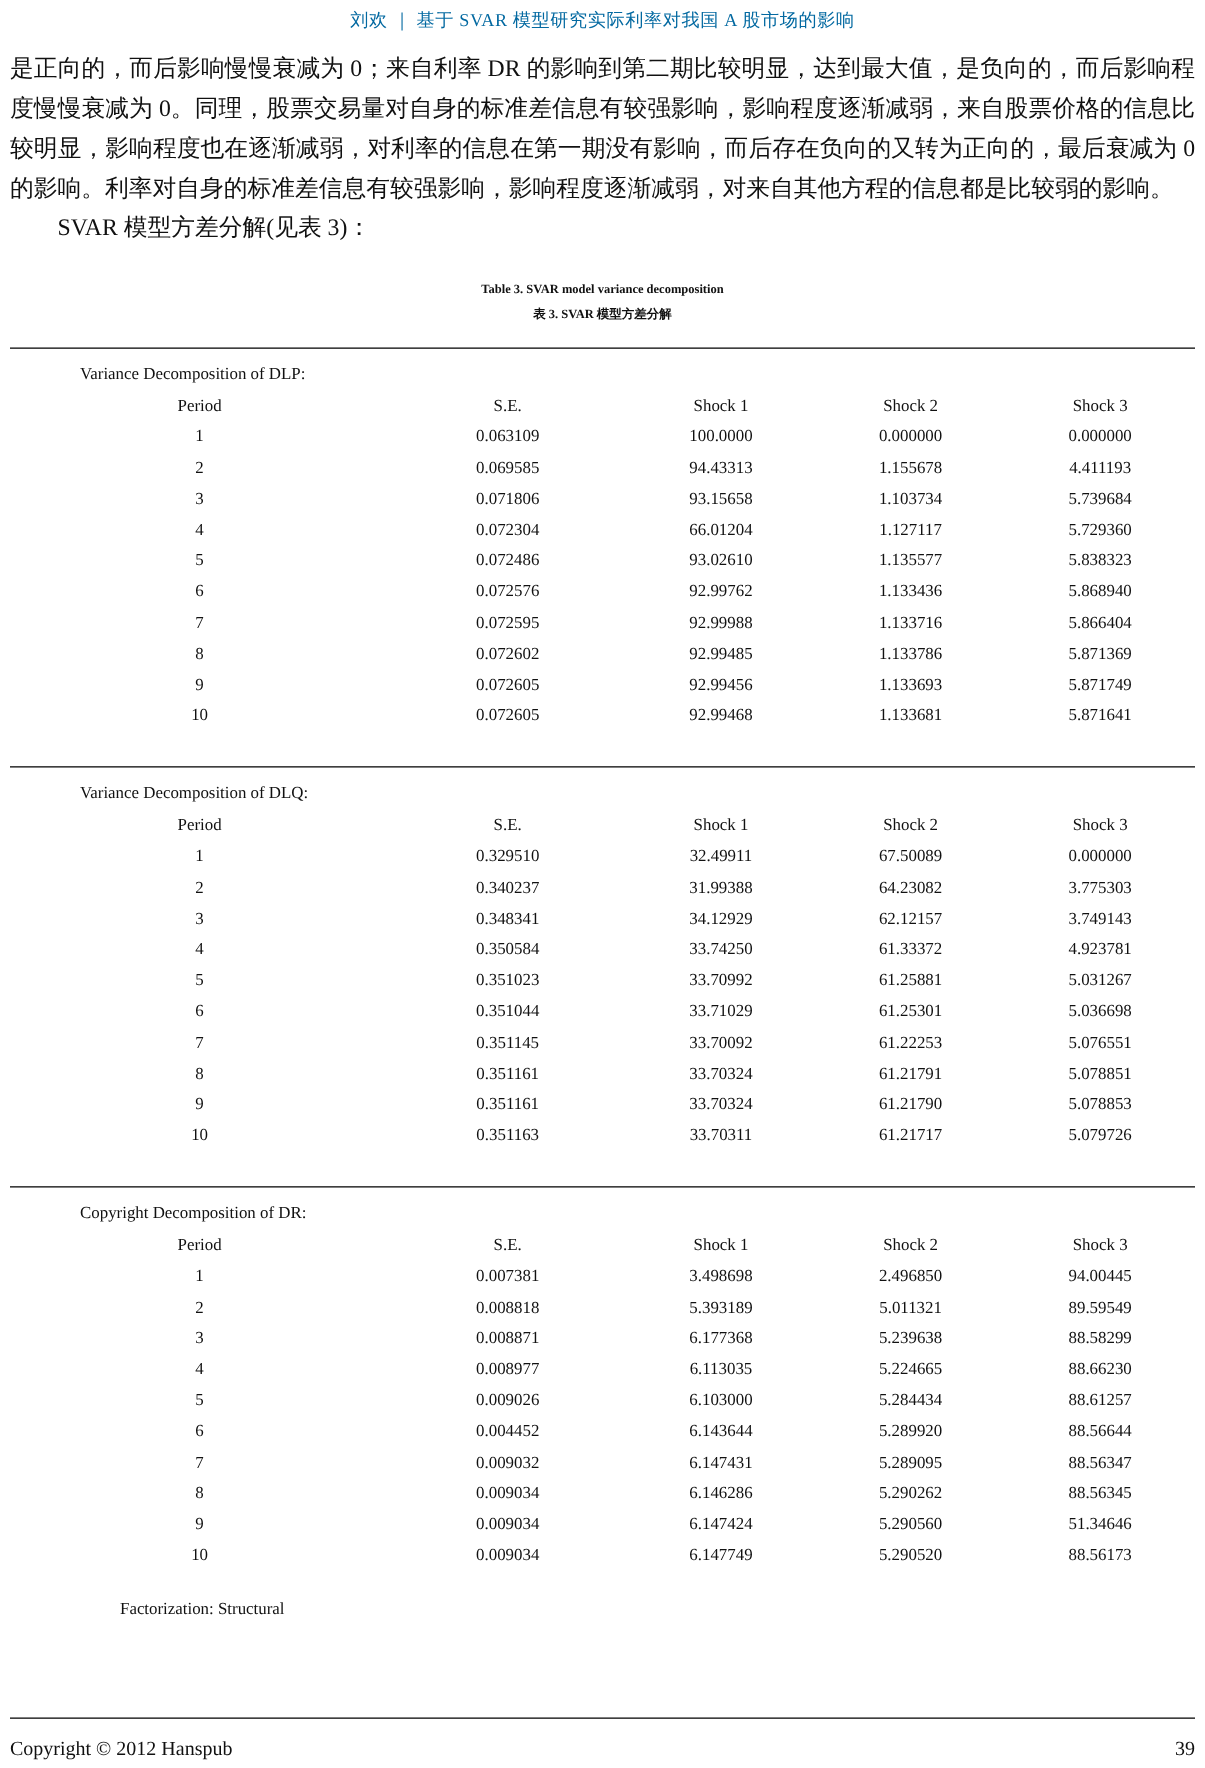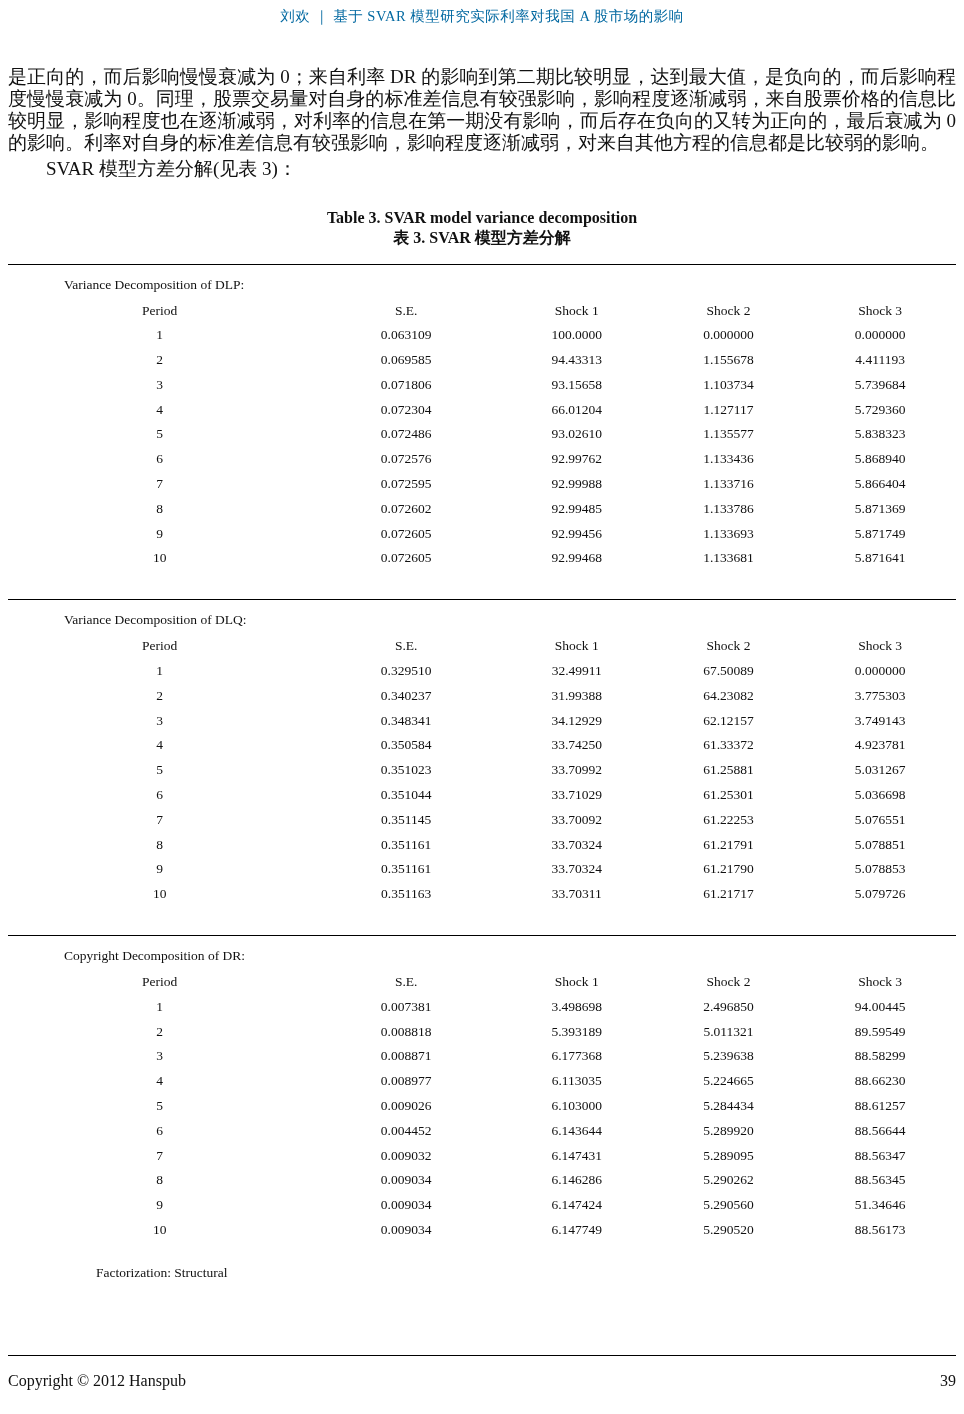--- a/index.html
+++ b/index.html
@@ -15,52 +15,52 @@
   }
   .running-head {
     padding-top: 7px;
     text-align: center;
     font-size: 14.5px;
     color: #0369a1;
     letter-spacing: 0.5px;
   }
   .content { padding: 0 8px; }
   .para {
-    margin-top: 40px;
+    margin-top: 14px;
     font-size: 19px;
-    line-height: 22px;
+    line-height: 32px;
     text-align: justify;
   }
   .lead {
     font-size: 19px;
     line-height: 29.5px;
     text-indent: 2em;
   }
-  .caption { text-align: center; font-weight: bold; font-size: 16px; line-height: 20px; }
+  .caption { text-align: center; font-weight: bold; font-size: 10px; line-height: 20px; }
   .caption-en { margin-top: 24px; }
   .caption-zh { margin-top: 0; }
   .vtable { margin-top: 16px; font-size: 13.5px; }
   .rule { border-top: 1px solid #000; height: 0; margin-bottom: 6px; }
   .trow { display: flex; line-height: 24.8px; }
   .cell { text-align: center; }
   .cell:nth-child(1) { width: 32%; }
   .cell:nth-child(2) { width: 20%; }
   .cell:nth-child(3), .cell:nth-child(4), .cell:nth-child(5) { width: 16%; }
   .section-title-row { line-height: 28px; padding-left: 56px; }
   .head-row .cell { }
   .tsection { padding-bottom: 28px; }
   .tsection:last-of-type { padding-bottom: 0; }
   .tsection:first-of-type .section-title-row { border-bottom: 1px solid #000; margin-bottom: 2px; }
   .tsection:first-of-type .head-row { border-bottom: 1px solid #000; margin-bottom: 2px; }
   .footnote { margin-top: 22px; padding-left: 88px; font-size: 13.5px; }
   .footer {
     position: absolute;
     left: 8px;
     right: 8px;
-    bottom: 24px;
+    bottom: 5px;
   }
   .footer-rule { border-top: 1.5px solid #000; margin-bottom: 16px; }
   .footer-line { display: flex; justify-content: space-between; font-size: 16px; }
 </style>
 </head>
 <body>
 
 <div class="running-head">刘欢 ｜ 基于 SVAR 模型研究实际利率对我国 A 股市场的影响</div>
 
 <div class="content">

